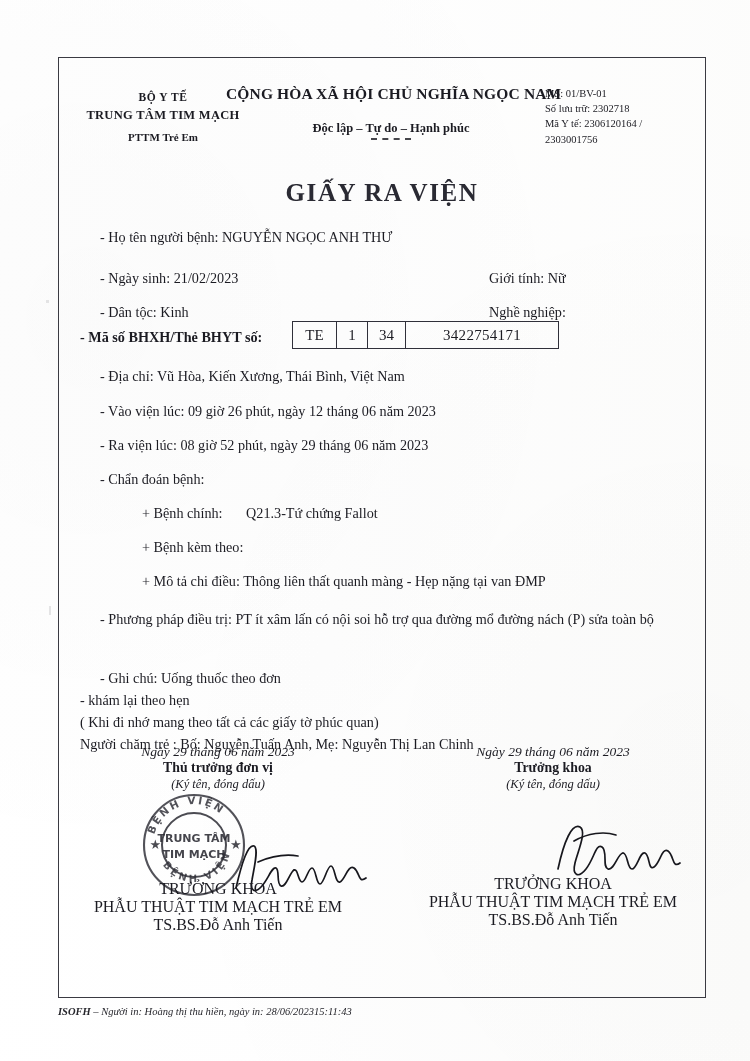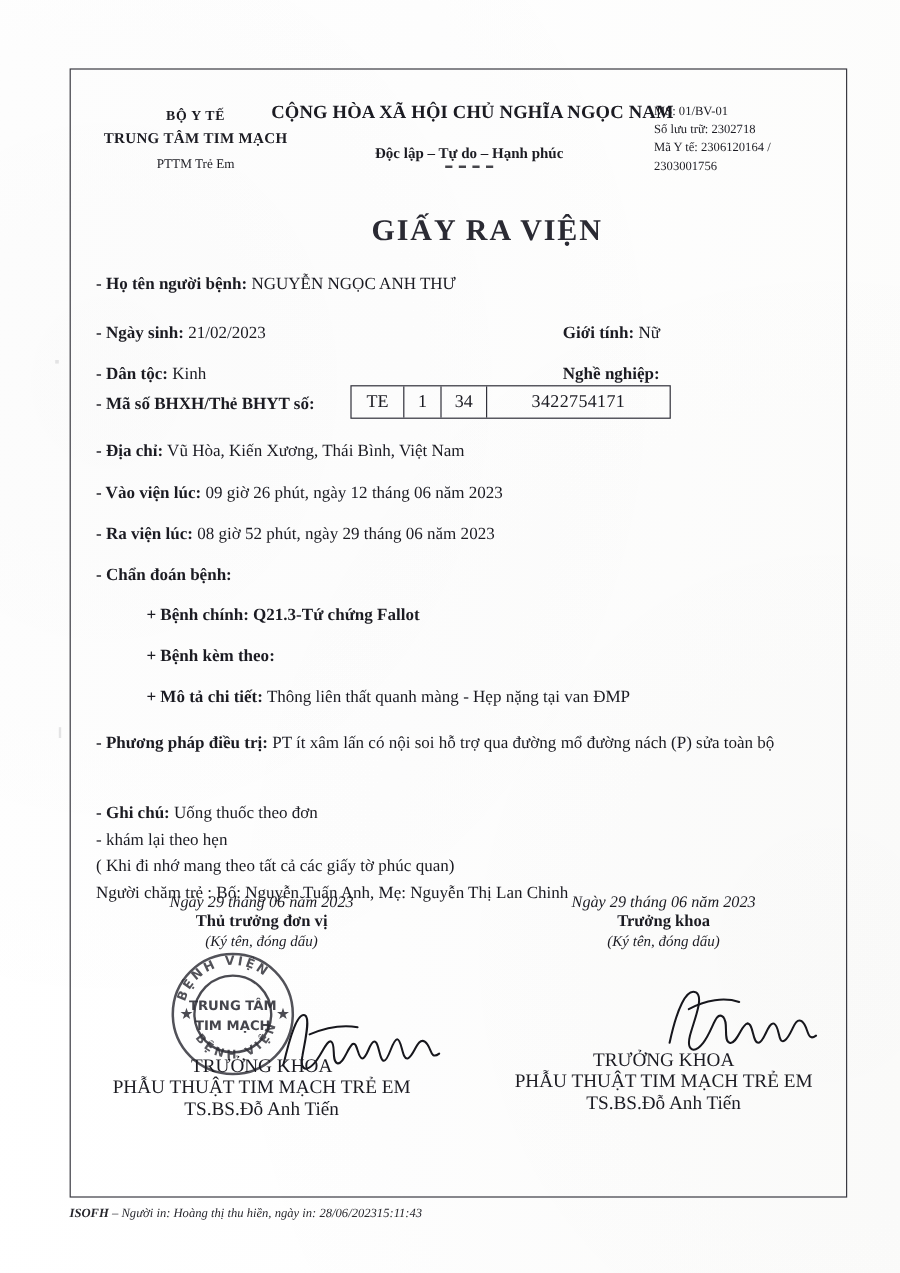--- a/index.html
+++ b/index.html
@@ -41,21 +41,21 @@
     width: 568px; height: 941px;
   }
 
   
   .hdr-left {
     position: absolute; left: 10px; top: 32px; width: 190px;
     text-align: center; line-height: 1.5;
   }
   .hdr-left .l1 { font-size: 11.5px; font-weight: bold; letter-spacing: .6px; }
   .hdr-left .l2 { font-size: 12.5px; font-weight: bold; letter-spacing: .3px; }
-  .hdr-left .l3 { font-size: 11px; margin-top: 4px; }
+  .hdr-left .l3 { font-size: 11px; margin-top: 4px; font-weight: bold; }
 
   .hdr-mid {
     position: absolute; left: 168px; top: 28px; width: 330px; text-align: center;
   }
   .hdr-mid .nation {
     font-size: 15.5px; font-weight: bold; letter-spacing: .15px; white-space: nowrap;
   }
   .hdr-mid .motto { font-size: 12.5px; font-weight: bold; margin-top: 18px; }
   .hdr-mid .rule {
     width: 40px; height: 0; border-top: 2.2px dashed #26262c;
@@ -66,31 +66,30 @@
     position: absolute; left: 487px; top: 29px; width: 160px;
     font-size: 10.5px; line-height: 1.45;
   }
 
   
   .doc-title {
     position: absolute; left: 0; top: 122px; width: 648px;
     text-align: center;
     font-size: 25px; font-weight: bold; letter-spacing: 1.6px;
     color: #2a2a33;
-    margin-left: 24px;
   }
 
   
   .field {
     position: absolute;
     font-size: 14.2px;
     line-height: 1.35;
     white-space: nowrap;
   }
-  .field .lbl { font-weight: bold; }
+  .field .lbl { font-weight: normal; margin-left: 20px; }
   .field .val { font-weight: normal; }
   .field.wrap { white-space: normal; }
 
   
   .bhyt-label { position: absolute; left: 22px; top: 272px; font-size: 14.2px; font-weight: bold; }
   .bhyt-box {
     position: absolute; left: 234px; top: 264px;
     height: 28px; display: flex; align-items: stretch;
     border: 1.3px solid #30303a;
   }
@@ -237,21 +236,21 @@
       <span class="lbl">+ Bệnh chính:</span>
       <span class="lbl">Q21.3-Tứ chứng Fallot</span>
     </div>
 
     <div class="field sub" style="left:22px; top:481px;">
       <span class="lbl">+ Bệnh kèm theo:</span>
       <span class="val"></span>
     </div>
 
     <div class="field sub" style="left:22px; top:515px;">
-      <span class="lbl">+ Mô tả chi tiết:</span>
+      <span class="lbl">+ Mô tả chi điều:</span>
       <span class="val">Thông liên thất quanh màng - Hẹp nặng tại van ĐMP</span>
     </div>
 
     <div class="field wrap" style="left:22px; top:551px; width:610px; line-height:1.55;">
       <span class="lbl">- Phương pháp điều trị:</span>
       <span class="val">PT ít xâm lấn có nội soi hỗ trợ qua đường mổ đường nách (P) sửa toàn bộ</span>
     </div>
 
     <div class="field" style="left:22px; top:612px;">
       <span class="lbl">- Ghi chú:</span>

